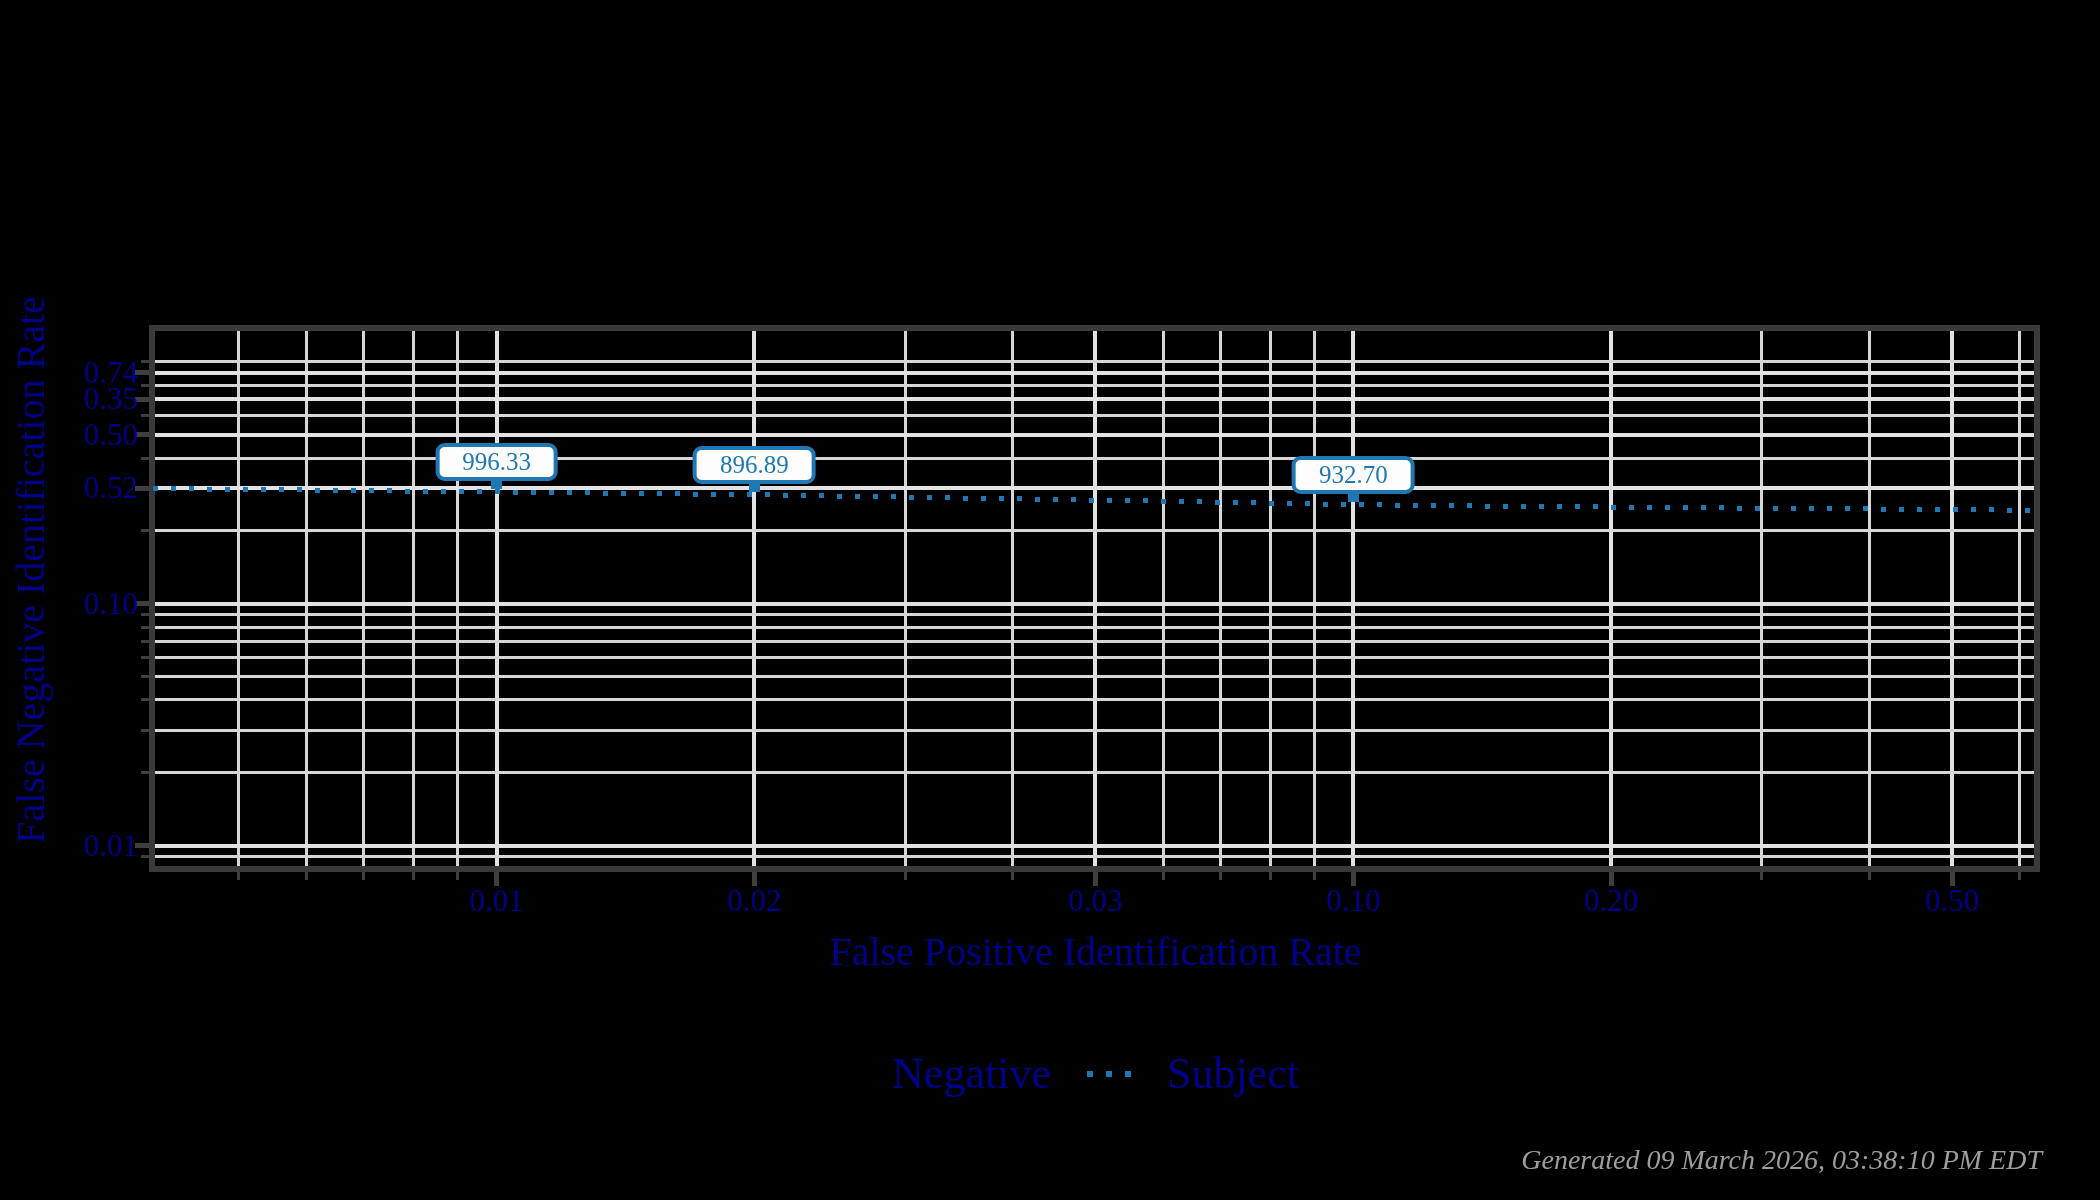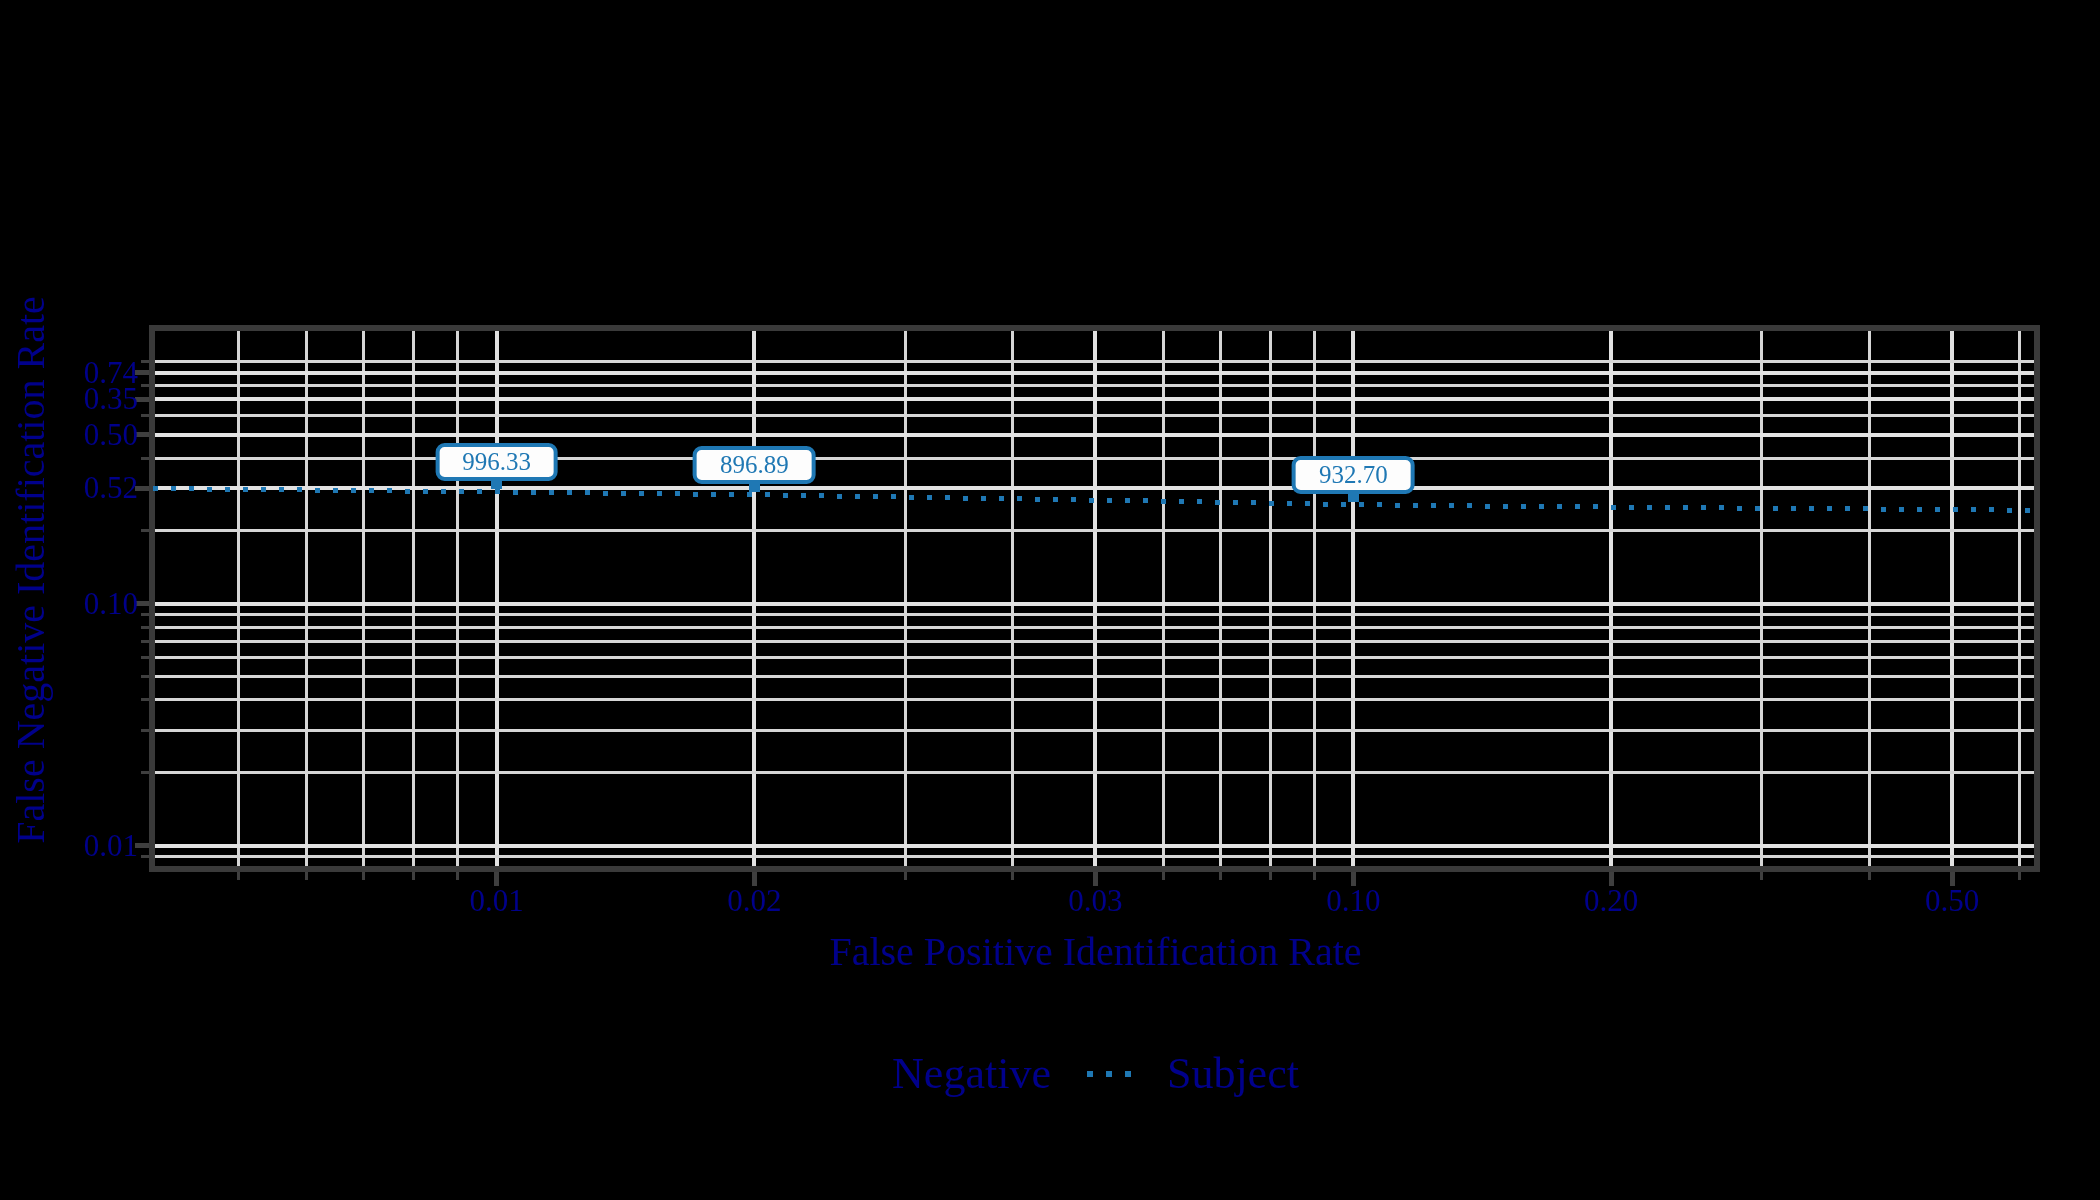--- a/index.html
+++ b/index.html
@@ -279,13 +279,14 @@
   <div id="legend">
     <span class="legend-text">Negative</span>
     <span id="legend-marker">
       <span class="legend-dot"></span>
       <span class="legend-dot"></span>
       <span class="legend-dot"></span>
     </span>
     <span class="legend-text">Subject</span>
   </div>
 
+  <div id="footer-note">Generated 09 March 2026, 03:38:10 PM EDT</div>
 </div>
 
 </body></html>

